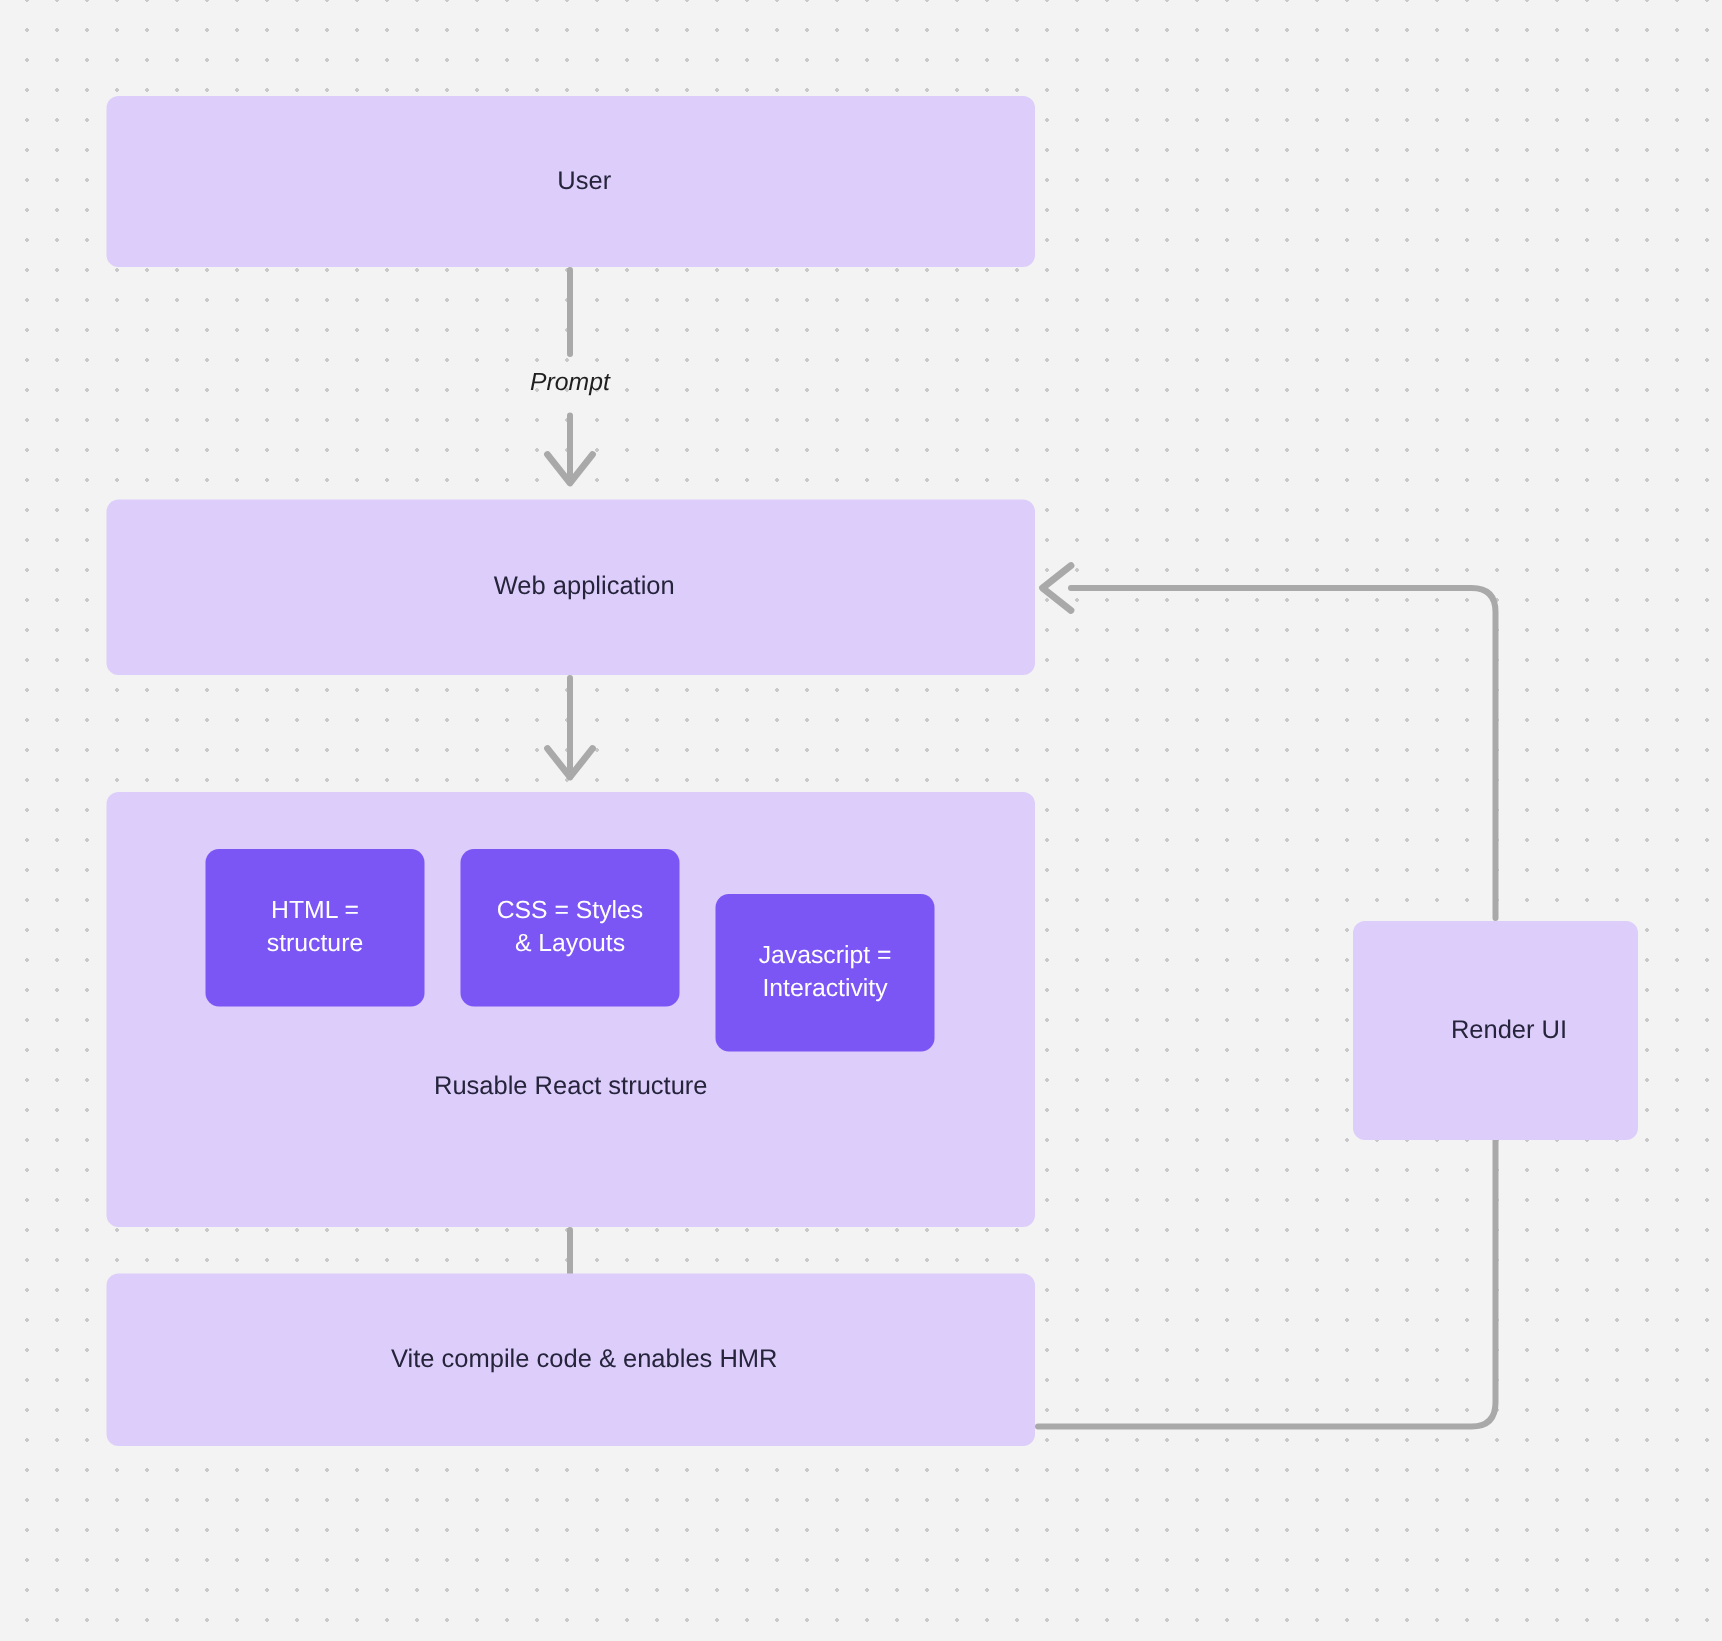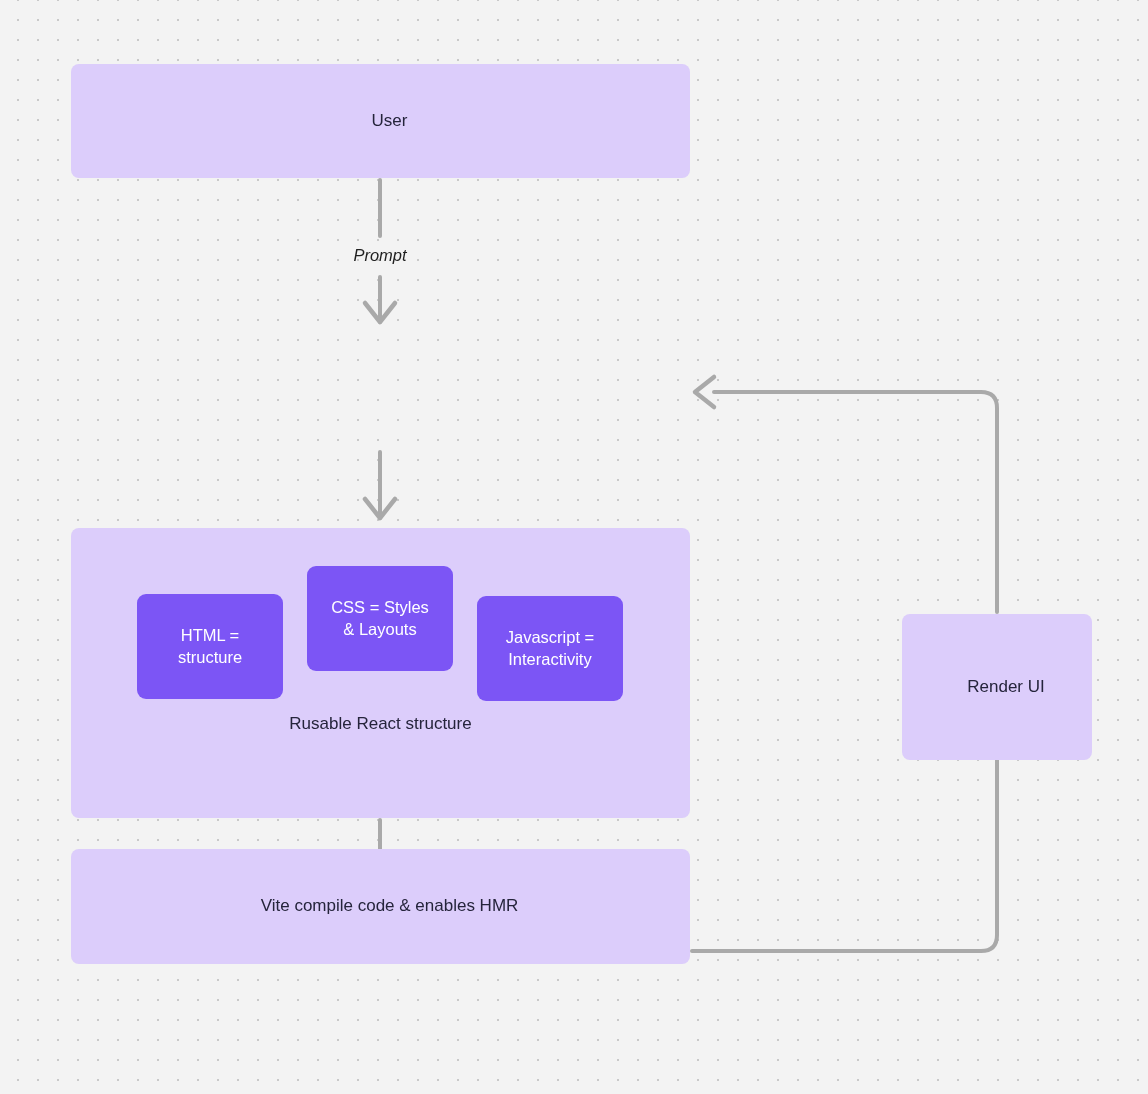--- a/index.html
+++ b/index.html
@@ -59,21 +59,21 @@
   #node-vite      { left: 71px;  top: 849px; width: 619px; height: 115px; }
   #node-render    { left: 902px; top: 614px; width: 190px; height: 146px; }
 
   #inner-row {
     position: absolute;
     left: 0;
     top: 0;
     width: 100%;
     height: 100%;
   }
-  #node-html { left: 137px; top: 566px; width: 146px; height: 105px; margin-top: 28px; }
+  #node-html { left: 137px; top: 566px; width: 146px; height: 105px; }
   #node-css  { left: 307px; top: 566px; width: 146px; height: 105px; }
   #node-js   { left: 477px; top: 596px; width: 146px; height: 105px; }
 
   #react-caption {
     position: absolute;
     left: 71px;
     top: 714px;
     width: 619px;
     text-align: center;
     font-size: 17px;
@@ -133,20 +133,23 @@
       <path class="head" d="M714,377 L695,392 L714,407"></path>
     </g>
   </svg>
 
   <div class="node node-outer" id="node-user">
     <span>User</span>
   </div>
 
   <div class="edge-label" id="label-prompt">Prompt</div>
 
+  <div class="node node-outer" id="node-webapp">
+    <span>Web application</span>
+  </div>
 
   <div class="node node-outer" id="node-react"></div>
 
   <div id="inner-row">
     <div class="node node-inner" id="node-html">
       <span><span>HTML =</span><br><span>structure</span></span>
     </div>
     <div class="node node-inner" id="node-css">
       <span><span>CSS = Styles</span><br><span>&amp; Layouts</span></span>
     </div>

